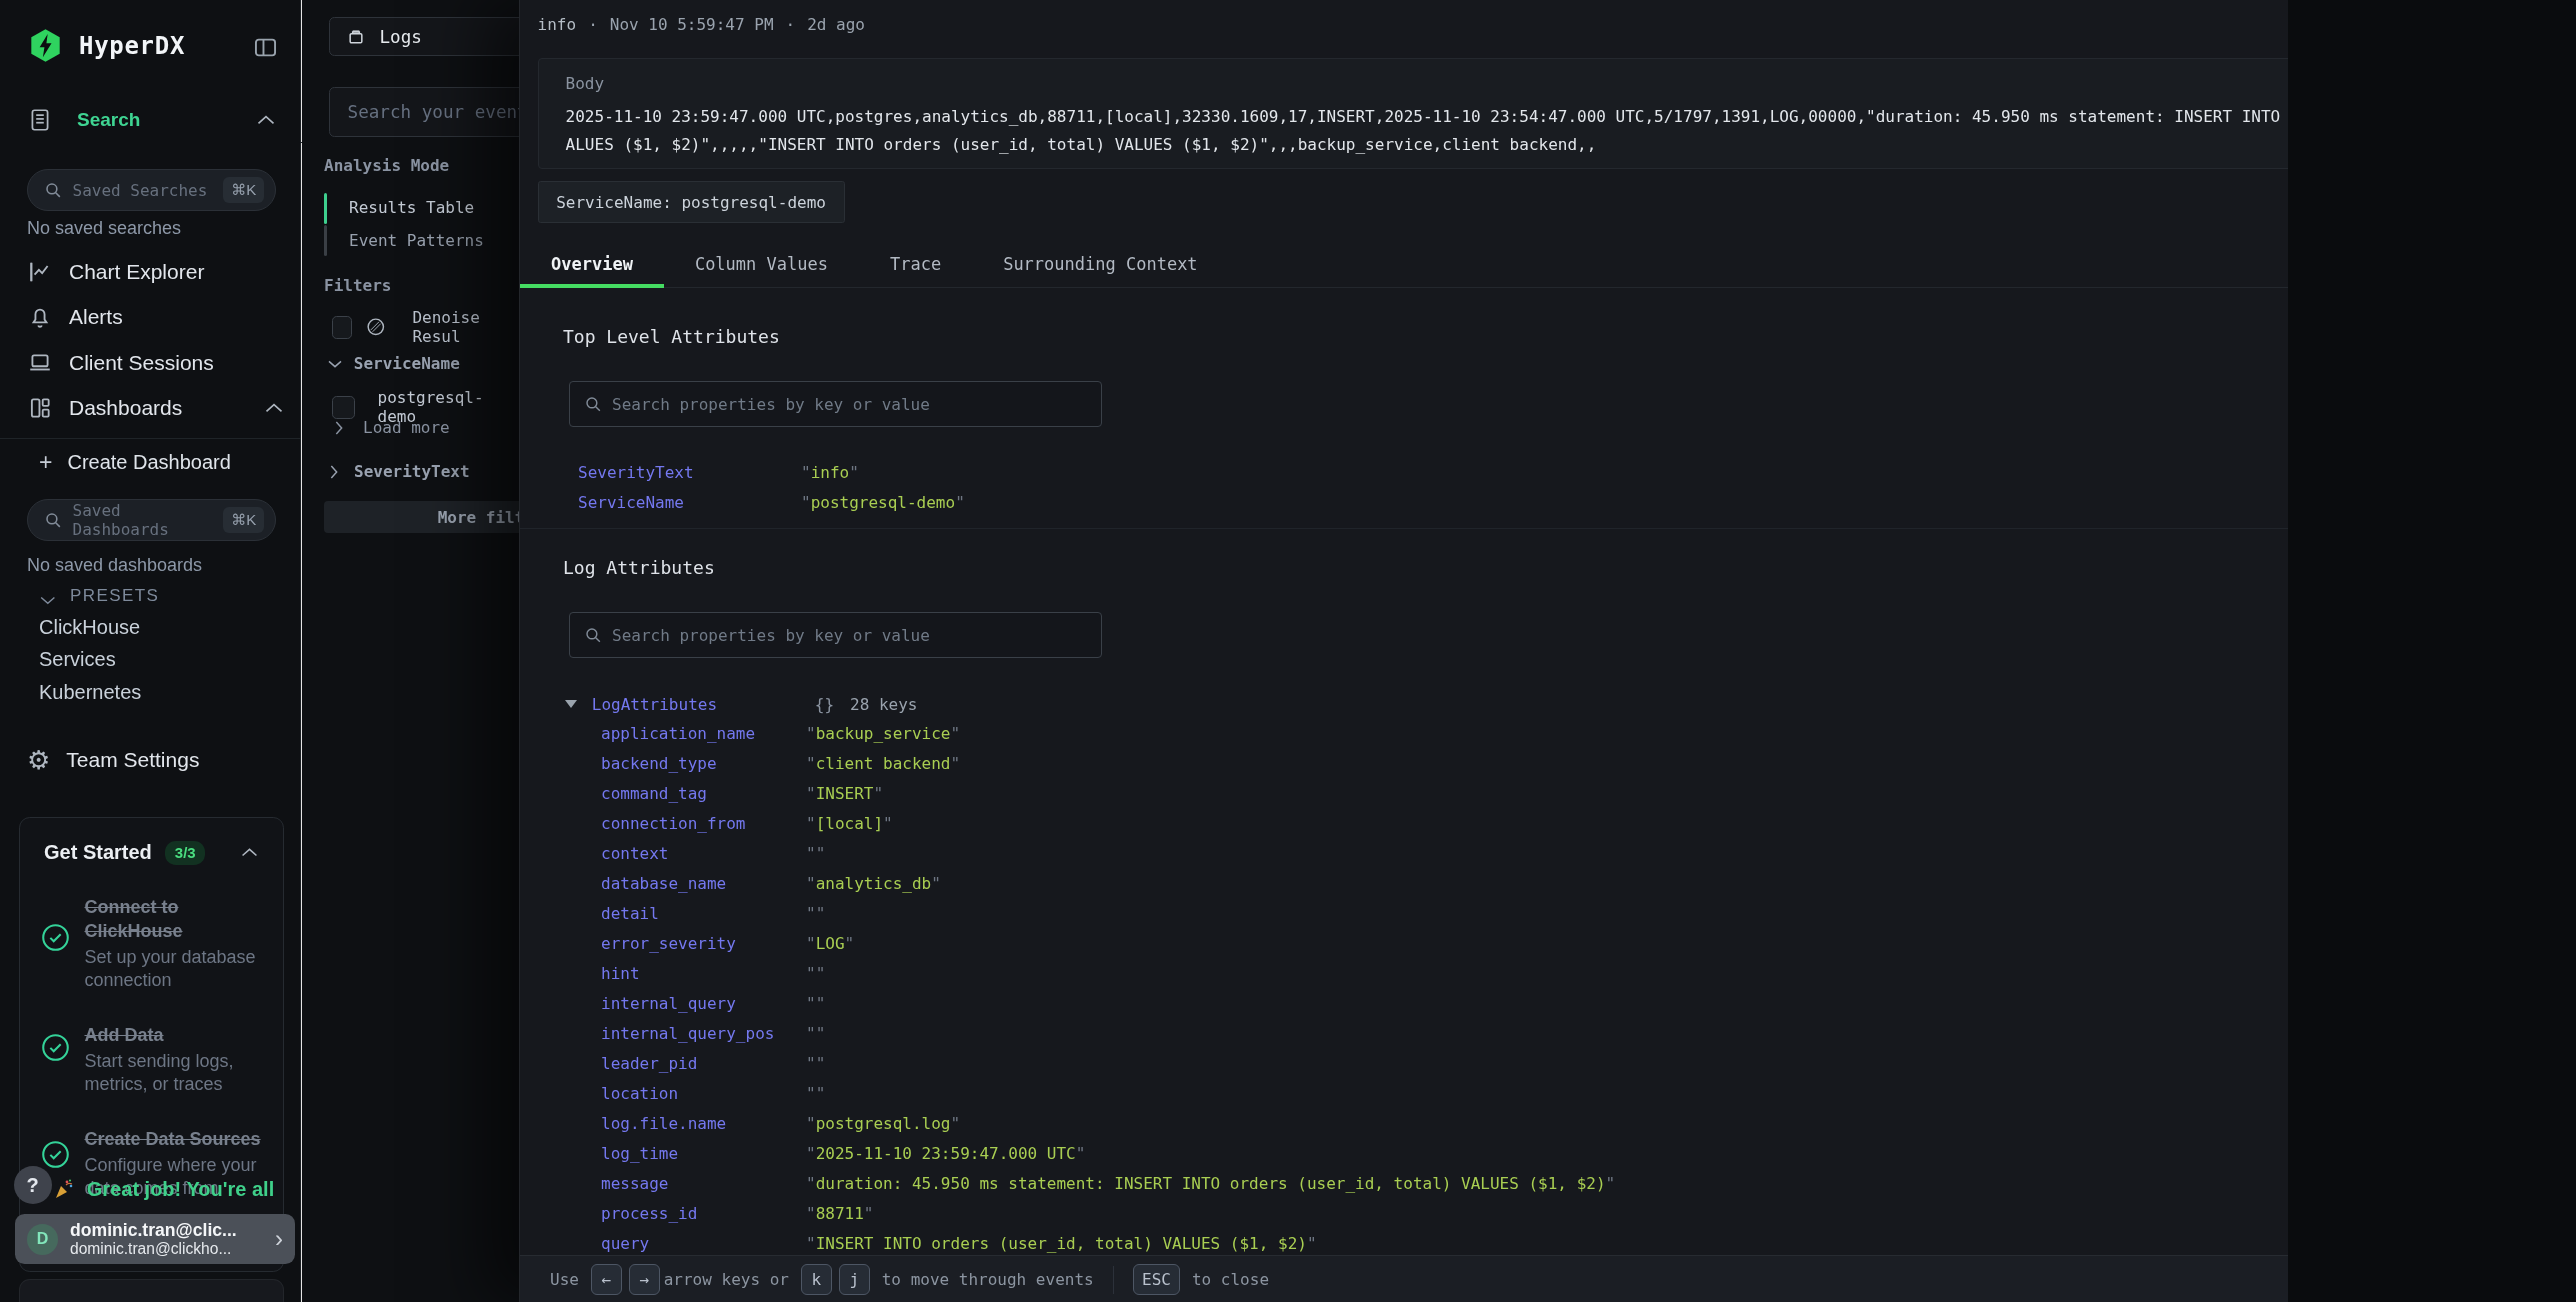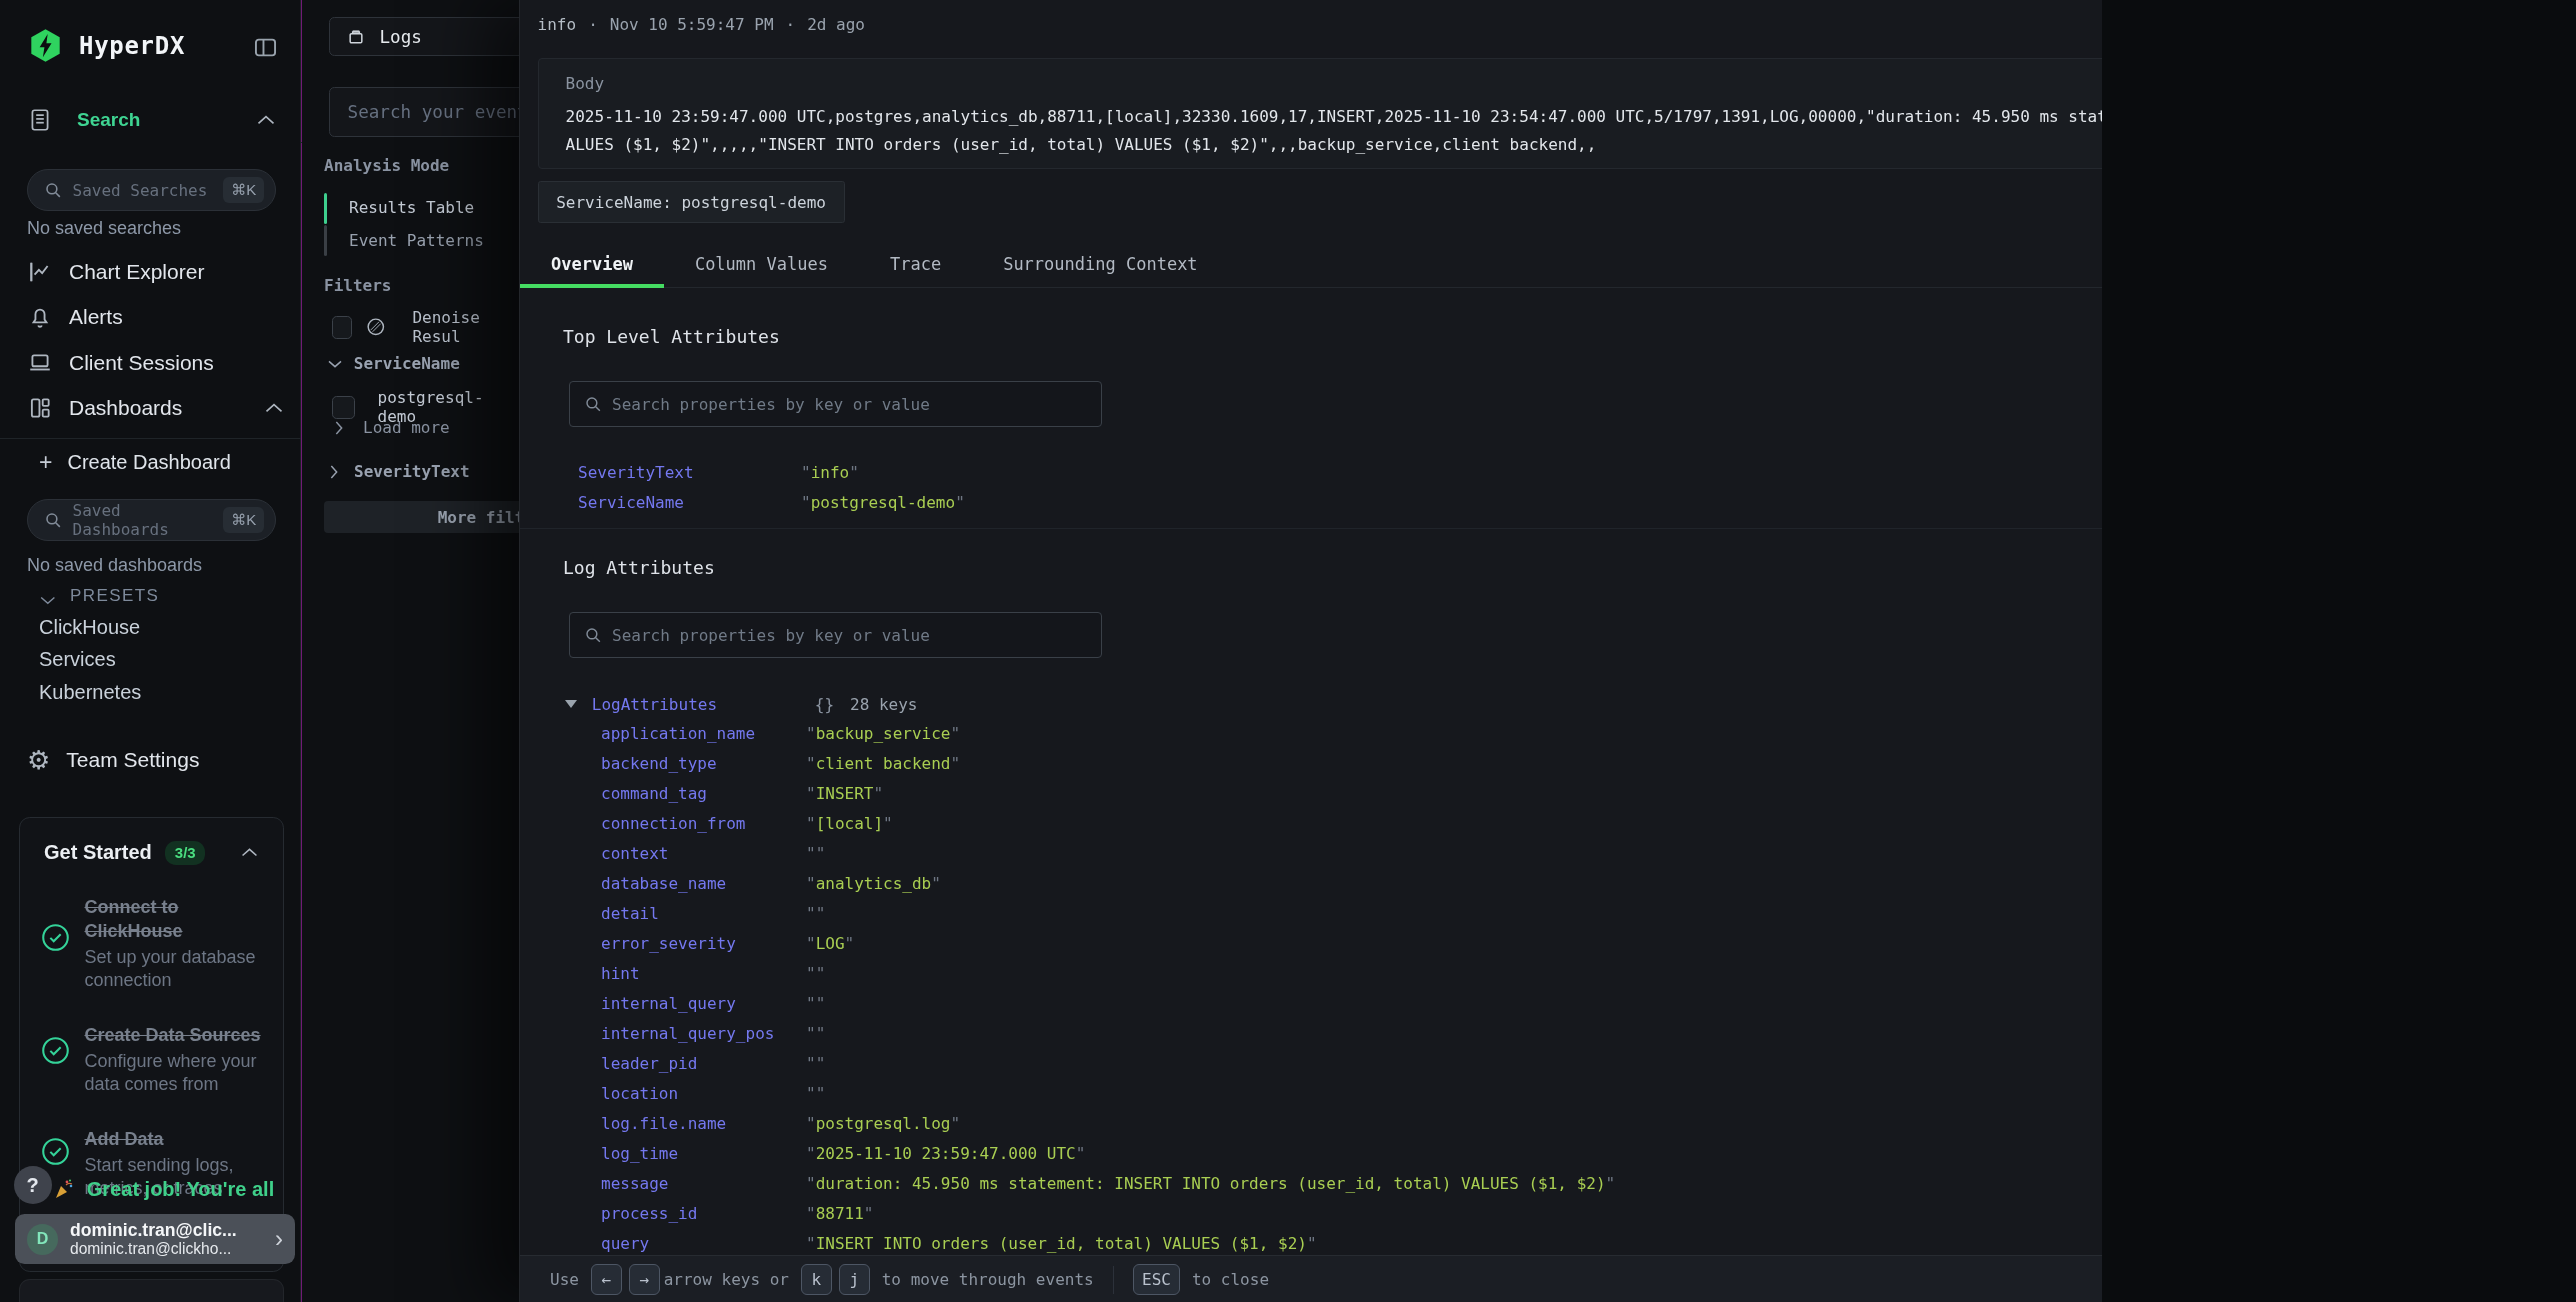--- a/index.html
+++ b/index.html
@@ -1,17 +1,17 @@
 <!DOCTYPE html>
 <html style="font-size:10.8px"><head>
 <meta charset="utf-8">
 <style>
   * { margin:0; padding:0; box-sizing:border-box; }
   html,body { background:#0a0c0e; }
-  #app { position:relative; width:2102px; height:1303px; background:#701a75; overflow:hidden;
+  #app { position:relative; width:2288px; height:1303px; background:#e5e5e5; overflow:hidden;
          font-family:"Liberation Sans", sans-serif; color:#dde2e8; }
   .abs  { position:absolute;gap:8px; }
   .mono { font-family:"DejaVu Sans Mono", monospace; }
 
   
   #sidebar { position:absolute; left:0; top:0; width:301px; height:1303px; background:#0e1013; border-right:0.7px solid #1d2125; z-index:3; }
   .hdivider { position:absolute; left:0; height:0.7px; background:#1f2428; }
   .logo-text { font-size:24px; font-weight:bold; color:#f2f5f8; letter-spacing:0.7px; }
   .side-section-label { font-size:19px; font-weight:bold; color:#3fd492; }
   .pill { position:absolute; left:27px; width:249px; height:42px; border-radius:21.6px; background:#1c2026; border:0.7px solid #2b3037;
@@ -251,41 +251,41 @@
                 <circle cx="12" cy="12" r="9.5"></circle>
                 <path d="M8 12.3l2.6 2.6 5.4-5.4"></path>
               </svg>
           </span>
           <span style="width:198px;">
             <span class="gs-item-title">Connect to ClickHouse</span>
             <div class="gs-item-desc">Set up your database connection</div>
           </span>
         </div>
         <div class="gs-item">
+          <span class="icon" style="margin-top:9.5px;">
+            <svg width="31" height="31" viewBox="0 0 24 24" fill="none" stroke="#34d399" stroke-width="1.6">
+                <circle cx="12" cy="12" r="9.5"></circle>
+                <path d="M8 12.3l2.6 2.6 5.4-5.4"></path>
+              </svg>
+          </span>
+          <span style="width:198px;">
+            <span class="gs-item-title">Add Data</span>
+            <div class="gs-item-desc">Start sending logs, metrics, or traces</div>
+          </span>
+        </div>
+        <div class="gs-item">
           <span class="icon" style="margin-top:12px;">
             <svg width="31" height="31" viewBox="0 0 24 24" fill="none" stroke="#34d399" stroke-width="1.6">
                 <circle cx="12" cy="12" r="9.5"></circle>
                 <path d="M8 12.3l2.6 2.6 5.4-5.4"></path>
               </svg>
           </span>
           <span style="width:198px;">
             <span class="gs-item-title">Create Data Sources</span>
             <div class="gs-item-desc">Configure where your data comes from</div>
-          </span>
-        </div>
-        <div class="gs-item">
-          <span class="icon" style="margin-top:9.5px;">
-            <svg width="31" height="31" viewBox="0 0 24 24" fill="none" stroke="#34d399" stroke-width="1.6">
-                <circle cx="12" cy="12" r="9.5"></circle>
-                <path d="M8 12.3l2.6 2.6 5.4-5.4"></path>
-              </svg>
-          </span>
-          <span style="width:198px;">
-            <span class="gs-item-title">Add Data</span>
-            <div class="gs-item-desc">Start sending logs, metrics, or traces</div>
           </span>
         </div>
       </div>
 
       <div class="abs" style="left:32px; top:359px; display:flex; align-items:center; gap:10.8px; width:230px;">
         <span class="icon">
           <svg width="24" height="24" viewBox="0 0 24 24">
               <path d="M4 21 9 9l6 6Z" fill="#d9a036"></path>
               <circle cx="15" cy="5" r="1.4" fill="#e05555"></circle>
               <circle cx="19" cy="9" r="1.3" fill="#4aa3e0"></circle>

